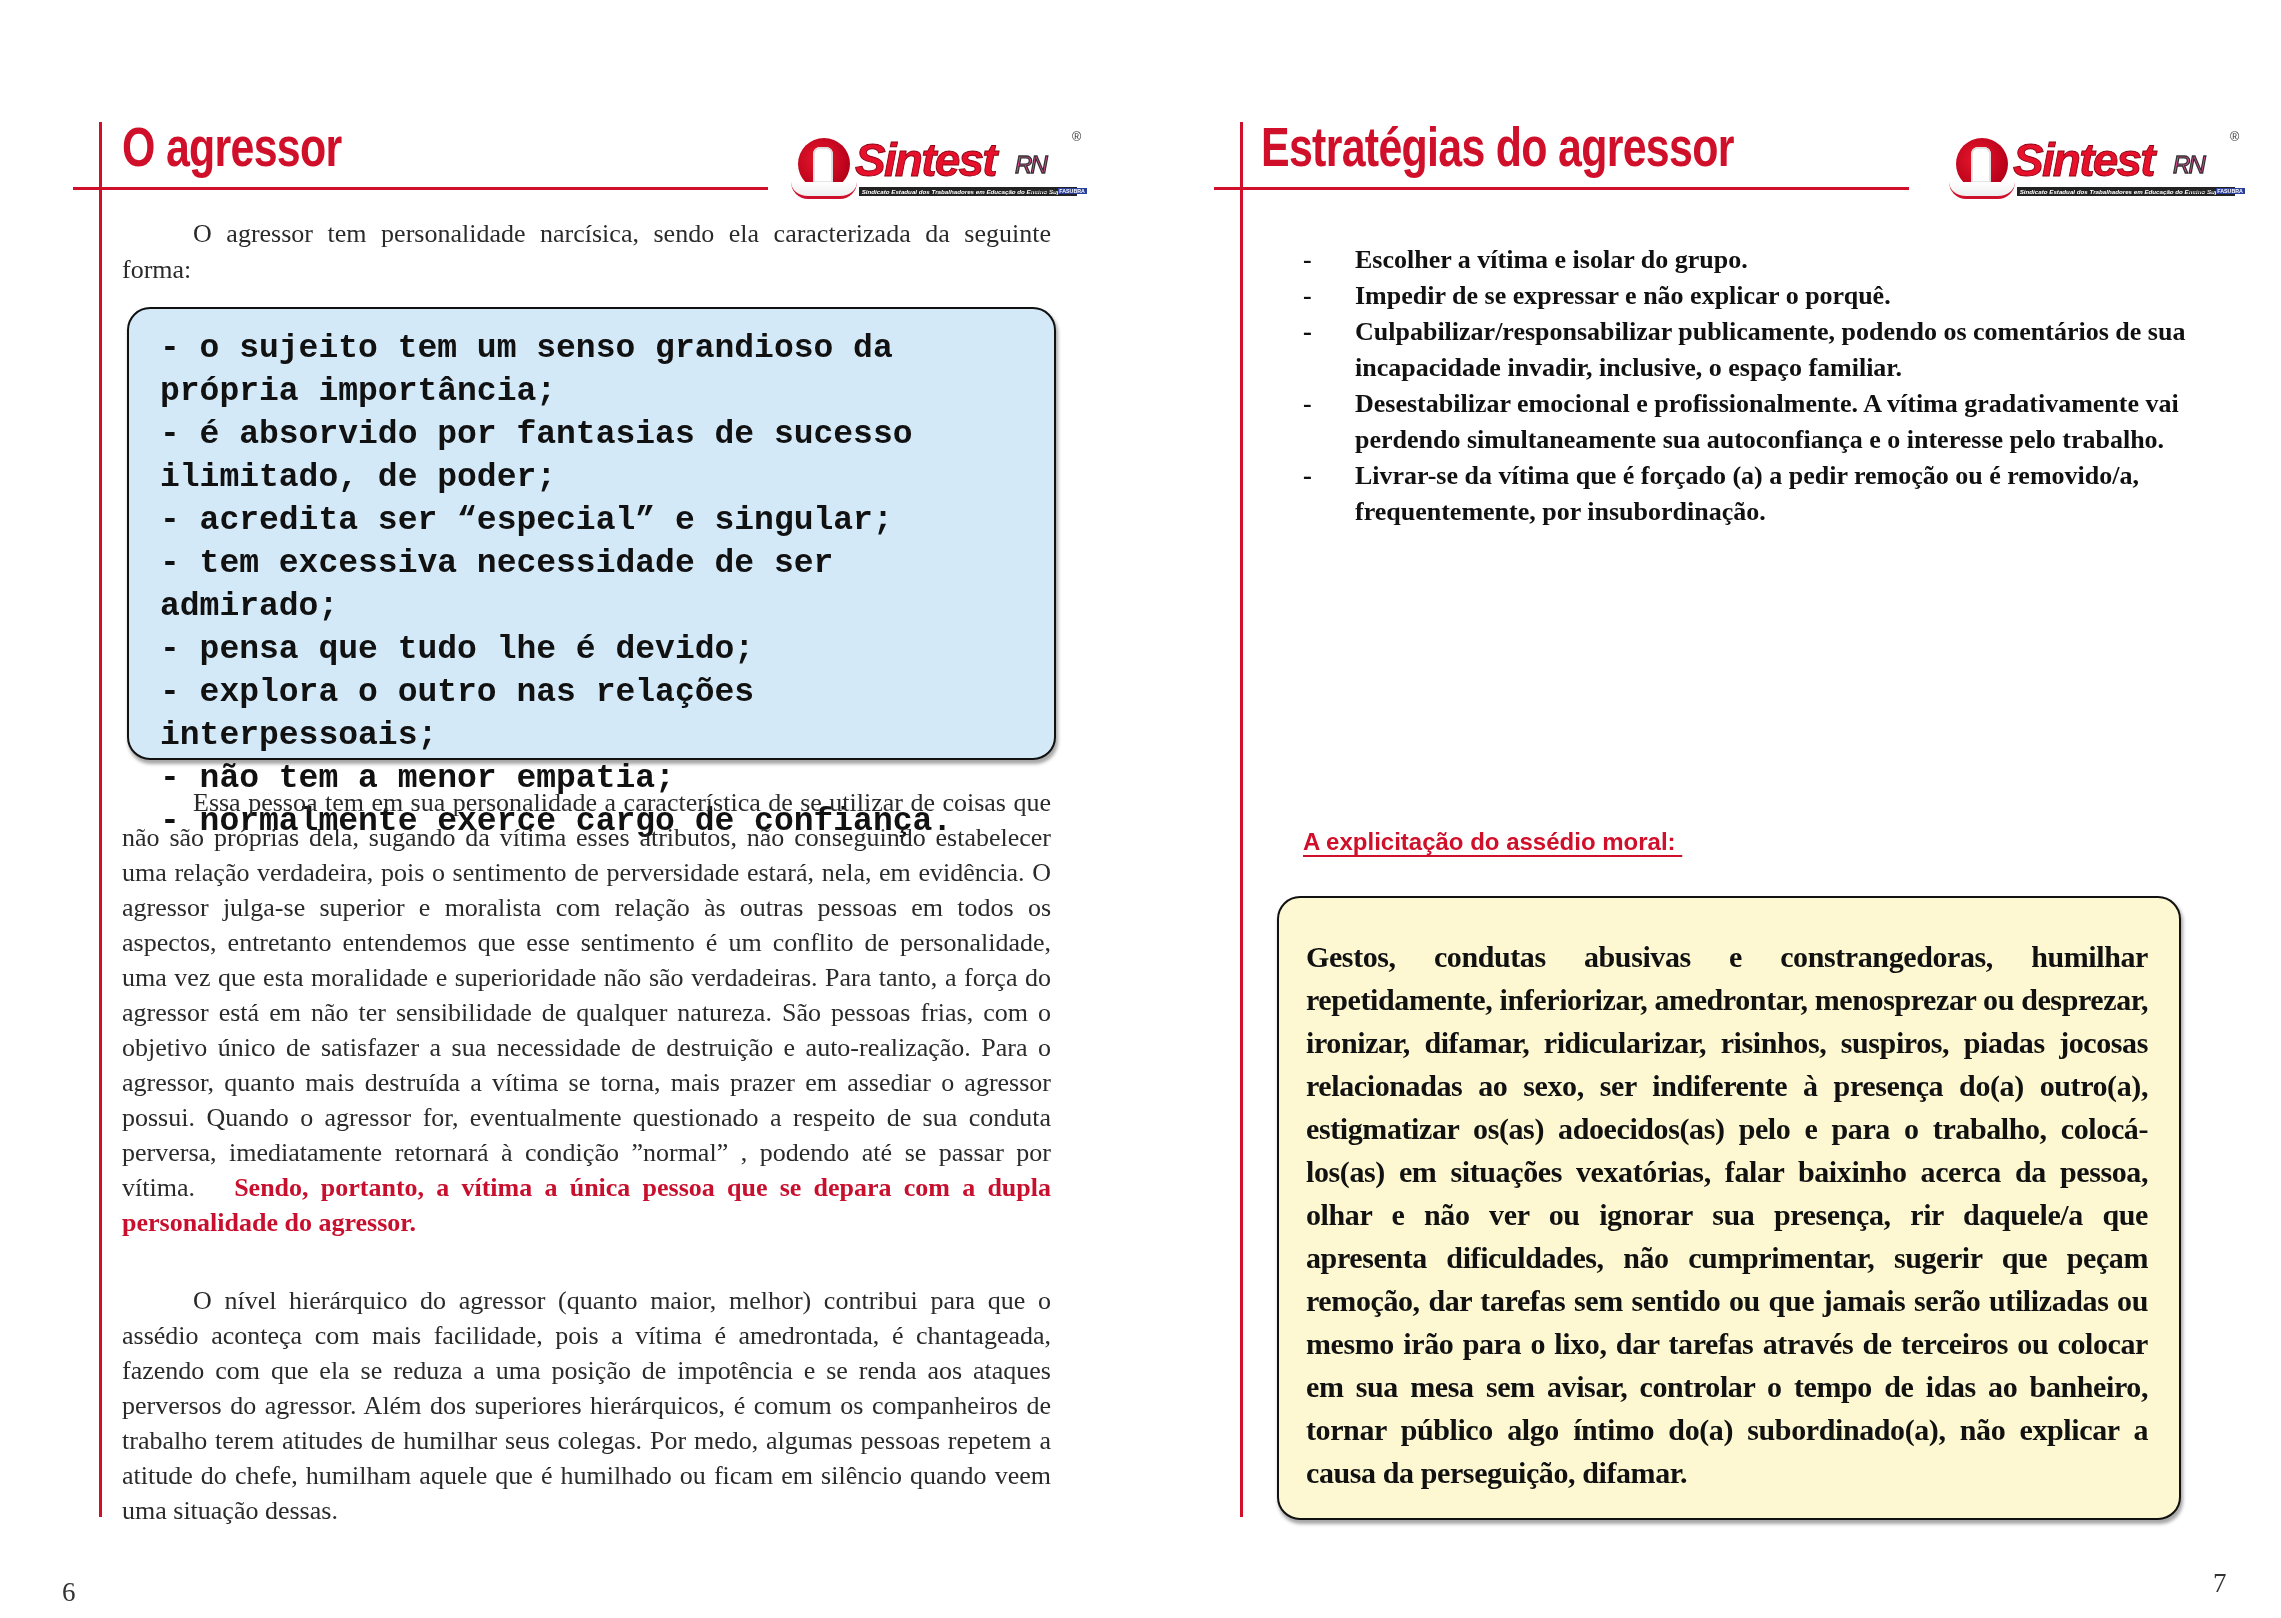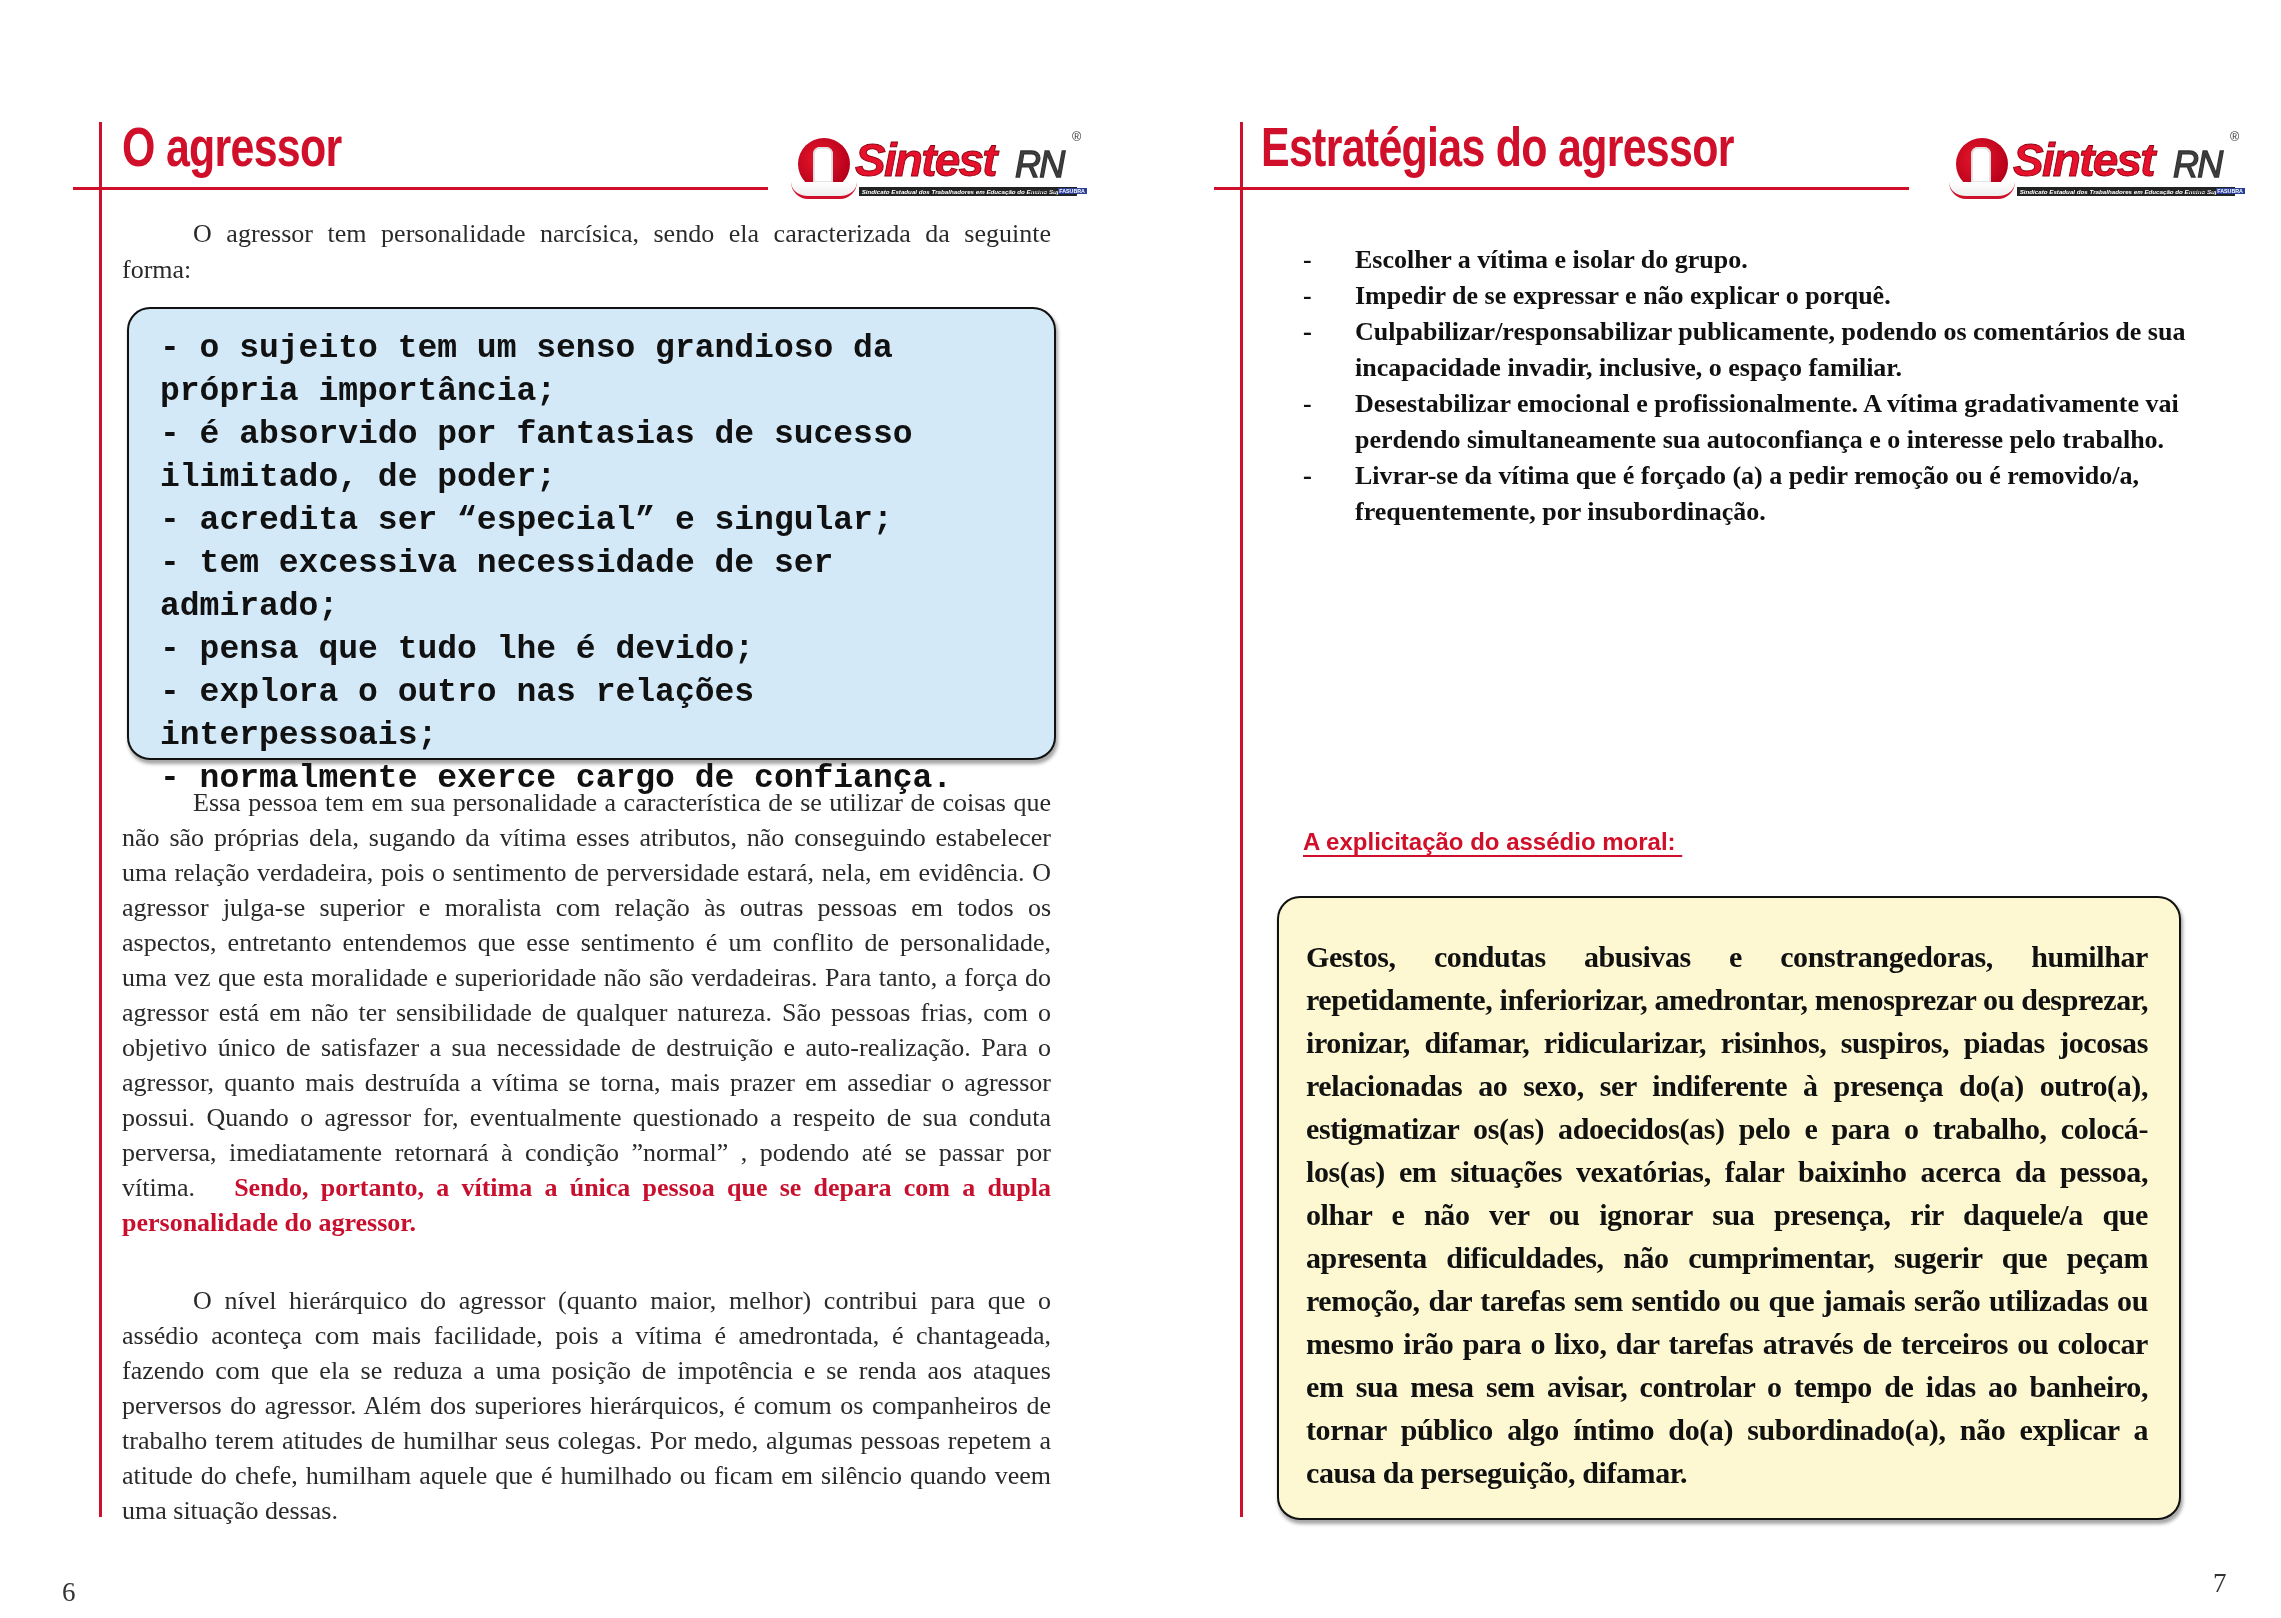--- a/index.html
+++ b/index.html
@@ -12,21 +12,21 @@
   .hline { position: absolute; height: 2.7px; background: #d0102a; }
 
   .title { position: absolute; margin: 0; font-family: "Liberation Sans", "DejaVu Sans", sans-serif; font-weight: bold; color: #d0102a; font-size: 55px; line-height: 62px; letter-spacing: -0.9px; transform: scaleX(0.78); transform-origin: left top; white-space: nowrap; }
 
   
   .logo { position: absolute; width: 294px; height: 71px; }
   .logo .emblem { position: absolute; left: 0; top: 3.6px; width: 52px; height: 52px; border-radius: 50%; background: radial-gradient(circle at 40% 40%, #e8192c 0%, #b8001a 70%, #7a0010 100%); }
   .logo .fist { position: absolute; left: 15px; top: 9px; width: 19.6px; height: 36px; background: #ffffff; border-radius: 7.1px 7.1px 2.7px 2.7px; box-shadow: inset 0 0 0 1.8px #ddd; }
   .logo .book { position: absolute; left: -7.1px; top: 48px; width: 66px; height: 14.3px; border-bottom: 3.6px solid #d0102a; border-radius: 0 0 36px 36px; background: linear-gradient(#fff,#eee); }
   .logo .wordmark { position: absolute; left: 57px; top: 0px; font-family: "Liberation Sans", "DejaVu Sans", sans-serif; font-weight: bold; font-style: italic; font-size: 46px; line-height: 53px; color: #e8102a; letter-spacing: -1.8px; -webkit-text-stroke: 0.9px #8a0010; white-space: nowrap; }
-  .logo .rn { position: absolute; left: 217px; top: 9px; font-family: "Liberation Sans", "DejaVu Sans", sans-serif; font-style: italic; font-size: 36px; line-height: 43px; color: #404040; -webkit-text-stroke: 1.3px #333; letter-spacing: -1.8px; }
+  .logo .rn { position: absolute; left: 217px; top: 9px; font-family: "Liberation Sans", "DejaVu Sans", sans-serif; font-style: italic; font-size: 24px; line-height: 43px; color: #ec4899; -webkit-text-stroke: 1.3px #333; letter-spacing: -1.8px; }
   .logo .reg { position: absolute; left: 274px; top: -3.6px; font-family: "Liberation Sans", "DejaVu Sans", sans-serif; font-size: 12.5px; color: #333; }
   .logo .subtitle { position: absolute; left: 61px; top: 53px; height: 9px; padding: 0 2.7px; background: #222; color: #fff; font-family: "Liberation Sans", "DejaVu Sans", sans-serif; font-size: 6.2px; line-height: 9px; font-weight: bold; font-style: italic; white-space: nowrap; }
   .logo .affil { position: absolute; left: 233px; top: 53px; font-family: "Liberation Sans", "DejaVu Sans", sans-serif; font-size: 5.3px; line-height: 9px; color: #333; white-space: nowrap; }
   .logo .affil-badge { background: #2a3f9a; color: #fff; padding: 0 1.8px; font-weight: bold; }
 
   .body-text { position: absolute; margin: 0; font-size: 26px; line-height: 36px; text-align: justify; color: #2a2a2a; }
   .indent { text-indent: 71px; }
   .emph-red { color: #c8102e; font-weight: bold; margin-left: 27px; }
 
   .box { position: absolute; border: 2.7px solid #111; border-radius: 23px; box-shadow: 1.8px 3.6px 3.6px rgba(0,0,0,0.35); box-sizing: border-box; }
@@ -69,20 +69,21 @@
   <p class="body-text indent" style="left:122px; top:216px; width:929px;">O agressor tem personalidade narcísica, sendo ela caracterizada da seguinte forma:</p>
 
   <div class="box box-blue" style="left:127px; top:307px; width:929px; height:453px; padding:18px 34px 0 31px;font-family:Liberation Mono, monospace;">
     <ul class="box-list">
       <li>- o sujeito tem um senso grandioso da própria importância;</li>
       <li>- é absorvido por fantasias de sucesso ilimitado, de poder;</li>
       <li>- acredita ser “especial” e singular;</li>
       <li>- tem excessiva necessidade de ser admirado;</li>
       <li>- pensa que tudo lhe é devido;</li>
       <li>- explora o outro nas relações interpessoais;</li>
+      <li>- não tem a menor empatia;</li>
       <li>- normalmente exerce cargo de confiança.</li>
     </ul>
   </div>
 
   <p class="body-text indent" style="left:122px; top:785px; width:929px; line-height:35px;">
     <span>Essa pessoa tem em sua personalidade a característica de se utilizar de coisas que não são próprias dela, sugando da vítima esses atributos, não conseguindo estabelecer uma relação verdadeira, pois o sentimento de perversidade estará, nela, em evidência. O agressor julga-se superior e moralista com relação às outras pessoas em todos os aspectos, entretanto entendemos que esse sentimento é um conflito de personalidade, uma vez que esta moralidade e superioridade não são verdadeiras. Para tanto, a força do agressor está em não ter sensibilidade de qualquer natureza. São pessoas frias, com o objetivo único de satisfazer a sua necessidade de destruição e auto-realização. Para o agressor, quanto mais destruída a vítima se torna, mais prazer em assediar o agressor possui. Quando o agressor for,  eventualmente questionado a respeito de sua conduta perversa, imediatamente retornará à condição ”normal” , podendo até se passar por vítima.</span>
     <span class="emph-red">Sendo, portanto, a vítima a única pessoa que se depara com a dupla personalidade do agressor.</span>
   </p>
 
   <p class="body-text indent" style="left:122px; top:1283px; width:929px; line-height:35px;">O nível hierárquico do agressor (quanto maior, melhor) contribui para que o assédio aconteça com mais facilidade, pois a vítima é amedrontada, é chantageada, fazendo com que ela se reduza a uma posição de impotência e se renda aos ataques perversos do agressor. Além dos superiores hierárquicos, é comum os companheiros de trabalho terem atitudes de humilhar  seus colegas. Por medo, algumas pessoas repetem a atitude do chefe, humilham aquele que é humilhado ou  ficam em silêncio quando veem uma situação dessas.</p>

